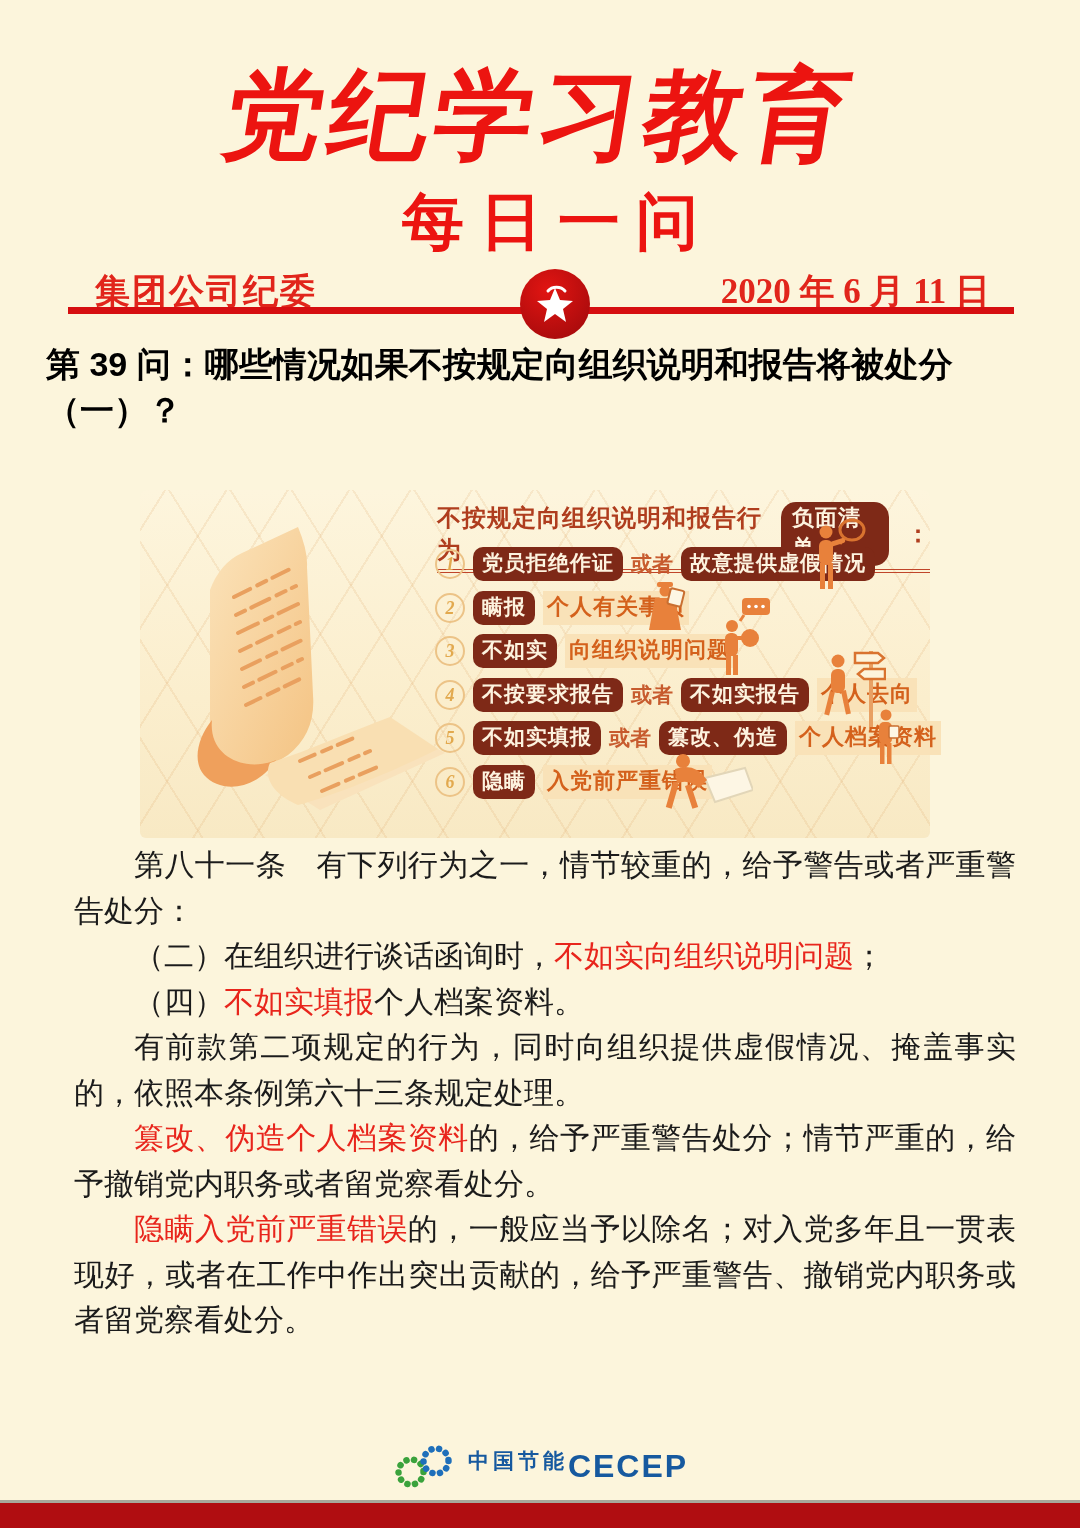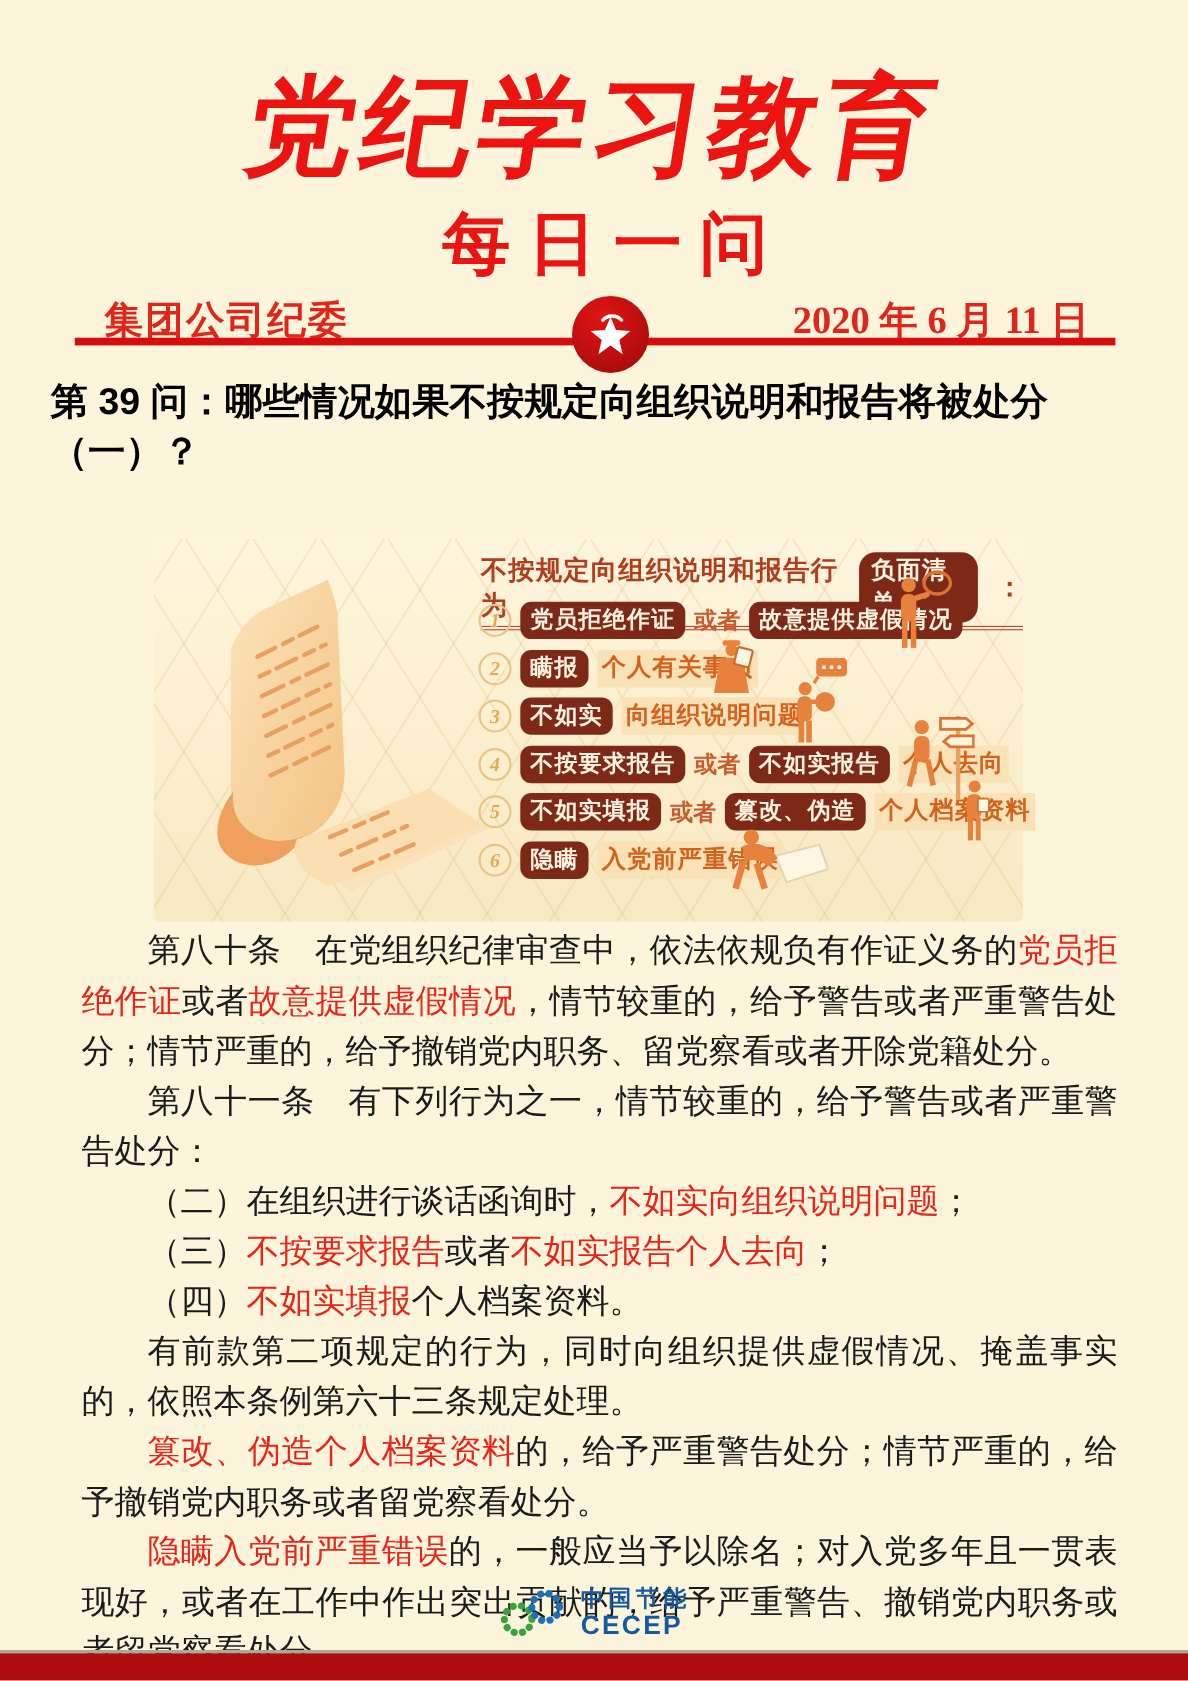--- a/index.html
+++ b/index.html
@@ -46,24 +46,24 @@
   .fig{position:absolute;}
   
   .body-text{position:absolute;top:842px;left:0;right:0;padding:0 64px 0 74px;}
   .body-text p{margin:0;font-size:30px;line-height:45.5px;text-indent:2em;text-align:justify;color:#1b1b1b;}
   .seg{color:#1b1b1b;}
   .seg.c-red{color:#e8251c;}
   .seg.u{text-decoration:underline;text-decoration-thickness:2px;text-underline-offset:7px;}
   
   .footer-logo{position:absolute;top:1441px;left:0;width:100%;display:flex;
     justify-content:center;align-items:center;gap:10px;}
-  .logo-text{display:flex;flex-direction:column;line-height:1.05;
+  .logo-text{display:flex;flex-direction:row;line-height:1.05;
     font-family:"Liberation Sans","DejaVu Sans",sans-serif;}
   .logo-cn{font-size:21px;font-weight:700;color:#16599f;letter-spacing:4px;}
-  .logo-en{font-size:24px;font-weight:900;color:#16599f;letter-spacing:2px;}
+  .logo-en{font-size:32px;font-weight:900;color:#16599f;letter-spacing:2px;}
   .grey-line{position:absolute;left:0;right:0;top:1500px;height:3px;background:#a8a89b;}
   .bottom-bar{position:absolute;left:0;right:0;top:1503px;height:25px;background:#b00d11;}
 </style>
 </head>
 <body>
 
 <div class="page">
 
   <div class="main-title">党纪学习教育</div>
   <div class="sub-title">每日一问</div>
@@ -207,24 +207,22 @@
     <svg class="fig" style="left:525px;top:262px" width="88" height="58" viewBox="0 0 88 58">
       <path d="M40,26 L80,16 L88,38 L50,50 Z" fill="#fdf6e4" stroke="#e2d6b8" stroke-width="2"></path>
       <circle cx="18" cy="9" r="7" fill="#e8813b"></circle>
       <path d="M10 17 Q30 10 42 28 L34 36 Q22 26 12 32 Z" fill="#e8813b"></path>
       <rect x="8" y="30" width="6" height="26" fill="#e8813b" transform="rotate(16 8 30)"></rect>
       <rect x="20" y="34" width="6" height="24" fill="#e8813b" transform="rotate(-18 20 34)"></rect>
     </svg>
   </div>
 
   <div class="body-text" id="paragraphs">
-      <p><span class="seg c-k">第八十条　在党组织纪律审查中，依法依规负有作证义务的</span><span class="seg c-red">党员拒绝作证</span><span class="seg c-k">或者</span><span class="seg c-red">故意提供虚假情况</span><span class="seg c-k">，情节较重的，给予警告或者严重警告处分；情节严重的，给予撤销党内职务、留党察看或者开除党籍处分。</span></p>
       <p><span class="seg c-k">第八十一条　有下列行为之一，情节较重的，给予警告或者严重警告处分：</span></p>
       <p><span class="seg c-k">（二）在组织进行谈话函询时，</span><span class="seg c-red">不如实向组织说明问题</span><span class="seg c-k">；</span></p>
-      <p><span class="seg c-k">（三）</span><span class="seg c-red">不按要求报告</span><span class="seg c-k">或者</span><span class="seg c-red">不如实报告个人去向</span><span class="seg c-k">；</span></p>
       <p><span class="seg c-k">（四）</span><span class="seg c-red">不如实填报</span><span class="seg c-k">个人档案资料。</span></p>
       <p><span class="seg c-k">有前款第二项规定的行为，同时向组织提供虚假情况、掩盖事实的，依照本条例第六十三条规定处理。</span></p>
       <p><span class="seg c-red">篡改、伪造个人档案资料</span><span class="seg c-k">的，给予严重警告处分；情节严重的，给予撤销党内职务或者留党察看处分。</span></p>
       <p><span class="seg c-red">隐瞒入党前严重错误</span><span class="seg c-k">的，一般应当予以除名；对入党多年且一贯表现好，或者在工作中作出突出贡献的，给予严重警告、撤销党内职务或者留党察看处分。</span></p>
     </div>
 
   <div class="footer-logo">
     <svg width="66" height="52" viewBox="0 0 66 52">
       <circle cx="19" cy="31" r="12.5" fill="none" stroke="#3aa23c" stroke-width="6.5" stroke-dasharray="0.1 7.6" stroke-linecap="round"></circle>
       <circle cx="44" cy="20" r="12.5" fill="none" stroke="#1e6fba" stroke-width="6.5" stroke-dasharray="0.1 7.6" stroke-linecap="round"></circle>

